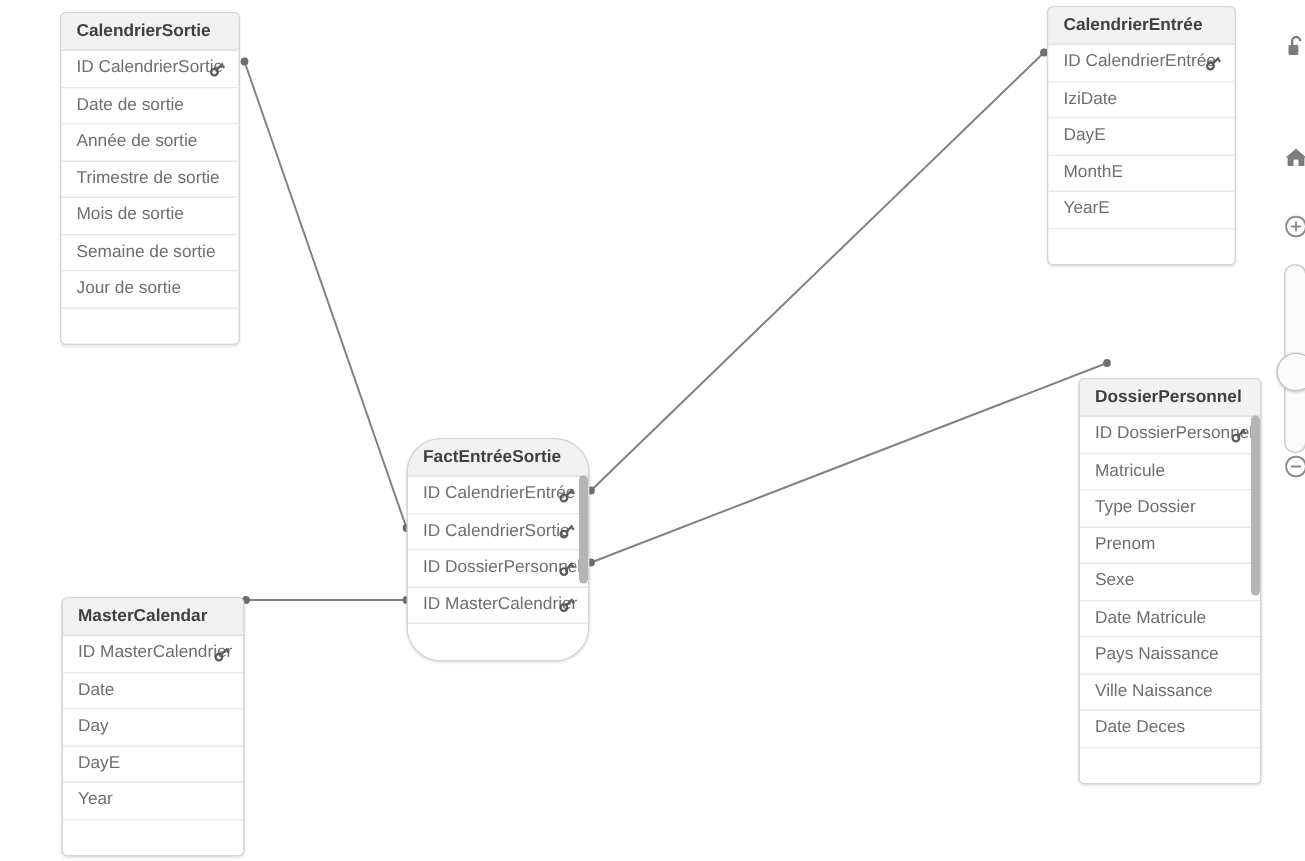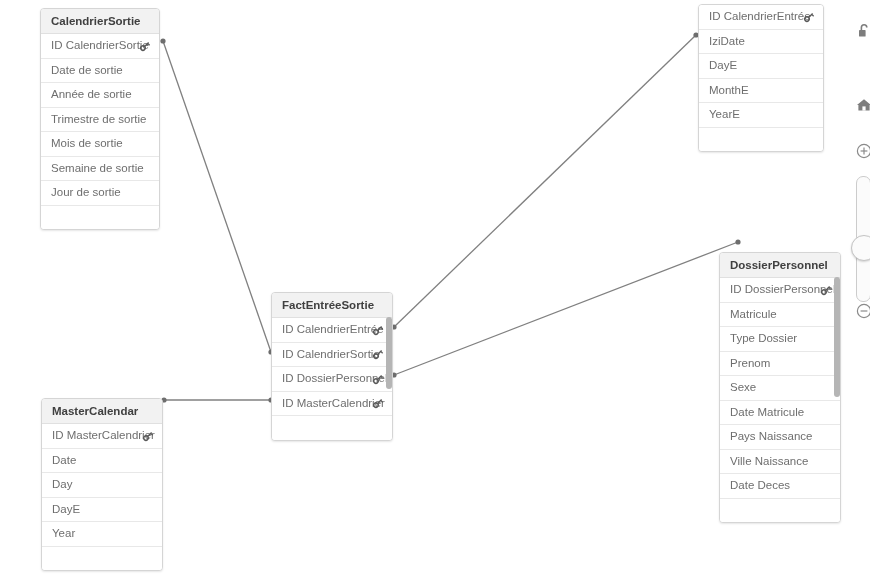--- a/index.html
+++ b/index.html
@@ -141,20 +141,21 @@
           </svg></div>
         <div class="field-row"><span class="field-label">Date de sortie</span></div>
         <div class="field-row"><span class="field-label">Année de sortie</span></div>
         <div class="field-row"><span class="field-label">Trimestre de sortie</span></div>
         <div class="field-row"><span class="field-label">Mois de sortie</span></div>
         <div class="field-row"><span class="field-label">Semaine de sortie</span></div>
         <div class="field-row"><span class="field-label">Jour de sortie</span></div>
         <div class="field-row empty"></div>
       </div>
       <div class="table-card" style="left: 698px; top: 4px; width: 126px;">
+        <div class="table-header">CalendrierEntrée</div>
         <div class="field-row"><span class="field-label">ID CalendrierEntrée</span><svg class="key-icon" viewBox="0 0 12 12">
             <g transform="rotate(-45 6 6)">
               <circle cx="3.1" cy="6" r="2.2" fill="none" stroke="#595959" stroke-width="1.5"></circle>
               <rect x="5.1" y="5.3" width="6" height="1.4" fill="#595959"></rect>
               <rect x="9.2" y="6.5" width="1.3" height="2.2" fill="#595959"></rect>
             </g>
           </svg></div>
         <div class="field-row"><span class="field-label">IziDate</span></div>
         <div class="field-row"><span class="field-label">DayE</span></div>
         <div class="field-row"><span class="field-label">MonthE</span></div>
@@ -174,21 +175,21 @@
         <div class="field-row"><span class="field-label">Type Dossier</span></div>
         <div class="field-row"><span class="field-label">Prenom</span></div>
         <div class="field-row"><span class="field-label">Sexe</span></div>
         <div class="field-row"><span class="field-label">Date Matricule</span></div>
         <div class="field-row"><span class="field-label">Pays Naissance</span></div>
         <div class="field-row"><span class="field-label">Ville Naissance</span></div>
         <div class="field-row"><span class="field-label">Date Deces</span></div>
         <div class="field-row empty"></div>
         <div class="card-scrollbar" style="top: 24px; height: 120px;"></div>
       </div>
-      <div class="table-card" style="left: 271px; top: 292px; width: 122px;">
+      <div class="table-card" style="left: 271px; top: 292px; width: 122px; border-radius: 23px;">
         <div class="table-header">FactEntréeSortie</div>
         <div class="field-row"><span class="field-label">ID CalendrierEntrée</span><svg class="key-icon" viewBox="0 0 12 12">
             <g transform="rotate(-45 6 6)">
               <circle cx="3.1" cy="6" r="2.2" fill="none" stroke="#595959" stroke-width="1.5"></circle>
               <rect x="5.1" y="5.3" width="6" height="1.4" fill="#595959"></rect>
               <rect x="9.2" y="6.5" width="1.3" height="2.2" fill="#595959"></rect>
             </g>
           </svg></div>
         <div class="field-row"><span class="field-label">ID CalendrierSortie</span><svg class="key-icon" viewBox="0 0 12 12">
             <g transform="rotate(-45 6 6)">

